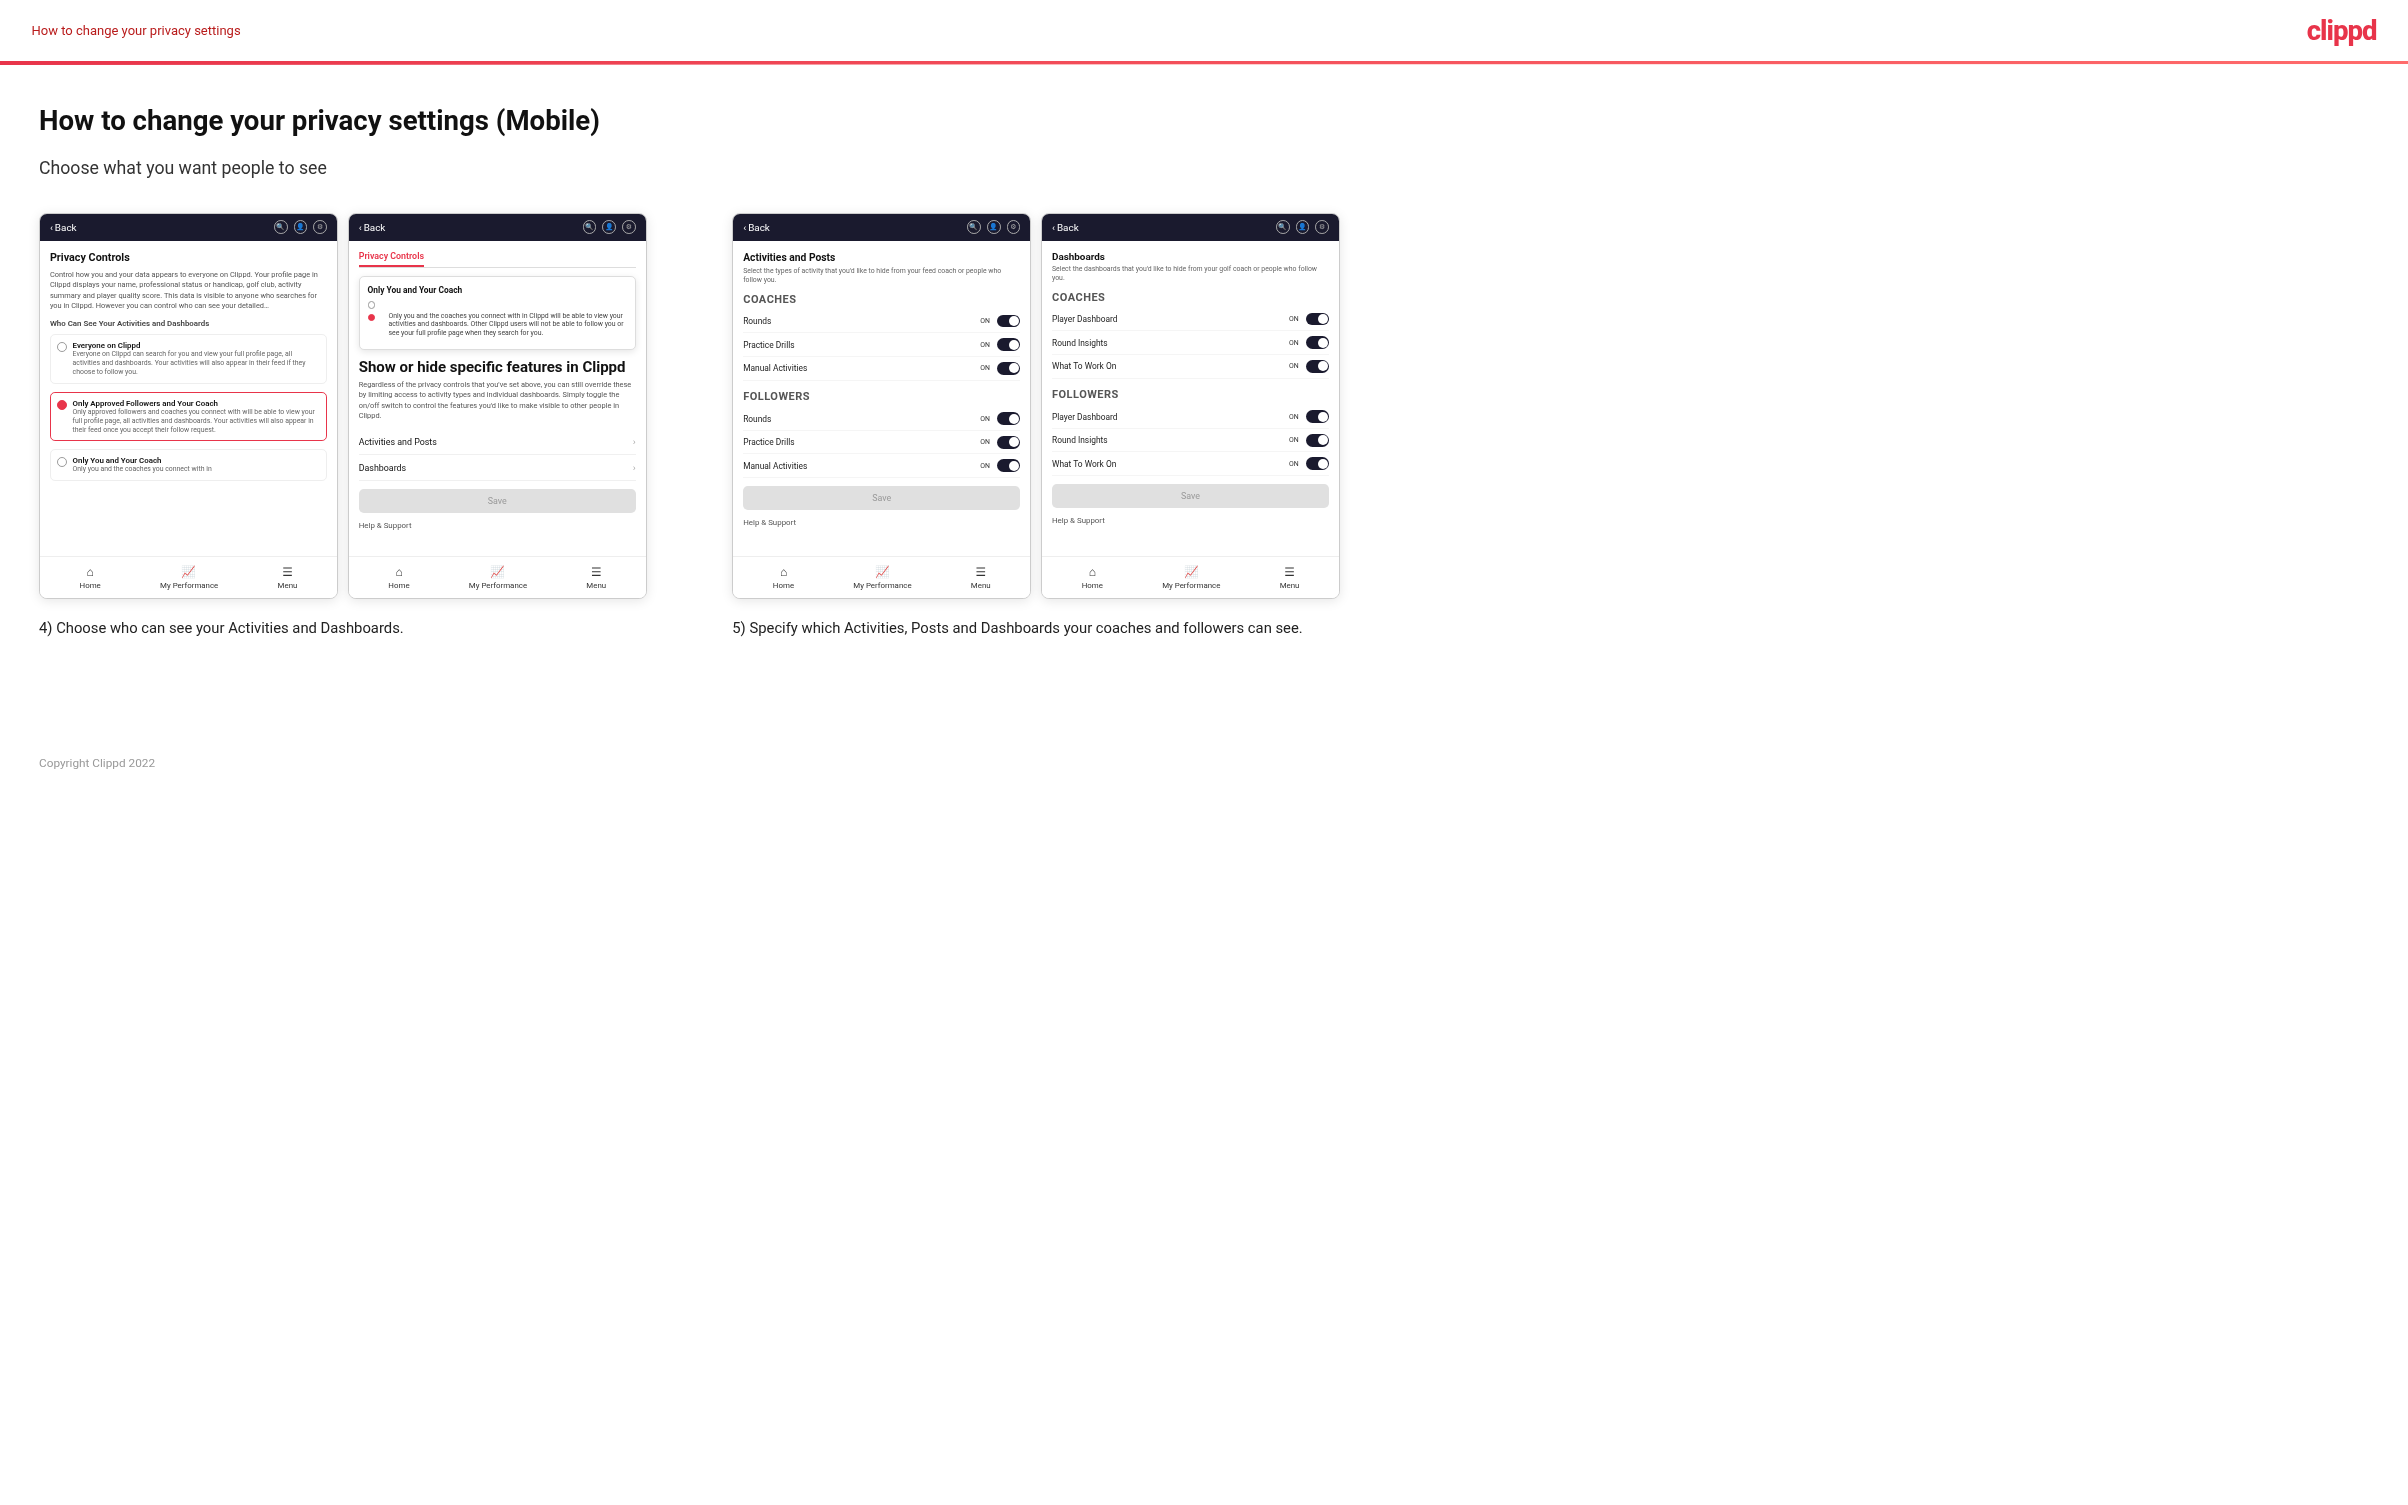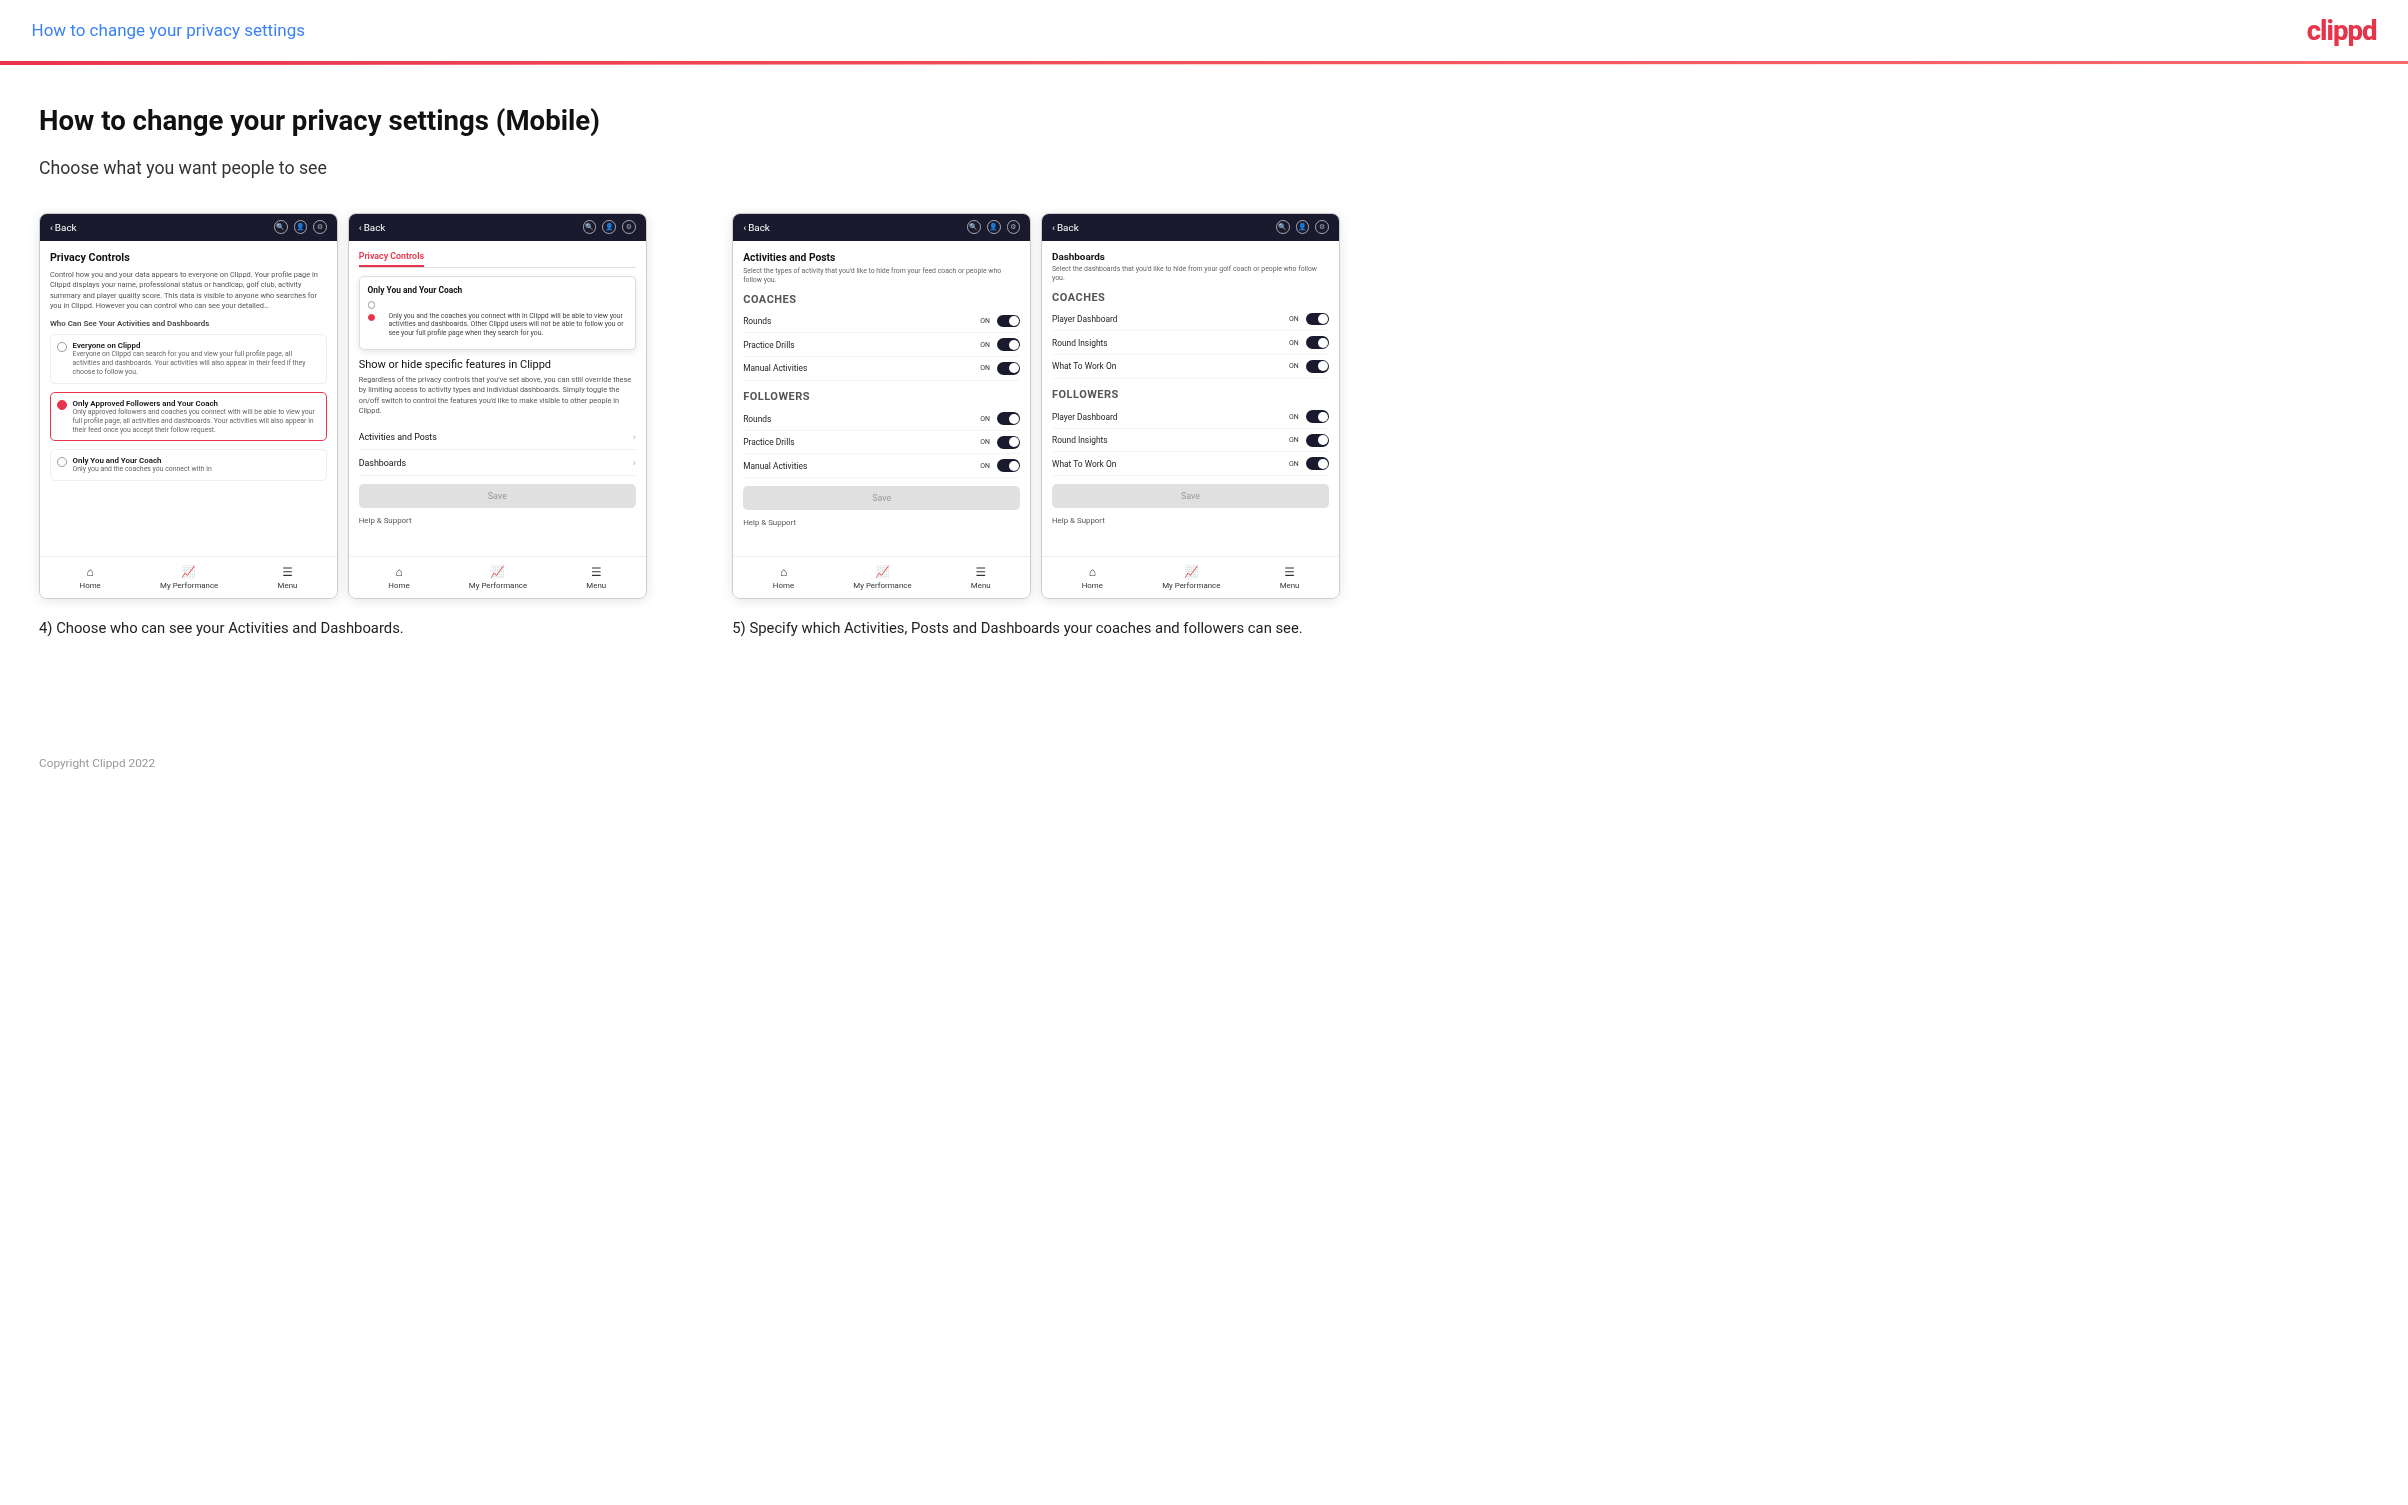--- a/index.html
+++ b/index.html
@@ -14,22 +14,22 @@
     .top-bar {
       display: flex;
       align-items: center;
       justify-content: space-between;
       padding: 13.8px 31.5px;
       border-bottom: 3px solid transparent;
       border-image: linear-gradient(to right, #e8344a, #ff6b6b) 1;
       background: #fff;
     }
     .top-bar-title {
-      font-size: 17px;
-      color: #3b82f6;
+      font-size: 13px;
+      color: #b91c1c;
     }
     .logo {
       font-size: 27.6px;
       font-weight: 800;
       color: #e8344a;
       letter-spacing: -1px;
     }
 
     
     .divider {
@@ -229,22 +229,22 @@
       gap: 13px;
       margin-bottom: 3px;
     }
     .popup-text {
       font-size: 6.9px;
       color: #444;
       line-height: 1.3;
     }
 
     .info-section-title {
-      font-size: 11px;
-      font-weight: 400;
+      font-size: 15px;
+      font-weight: 700;
       color: #111;
       margin-bottom: 3.9px;
     }
     .info-section-text {
       font-size: 7.4px;
       color: #555;
       line-height: 1.4;
       margin-bottom: 7.9px;
     }
 

